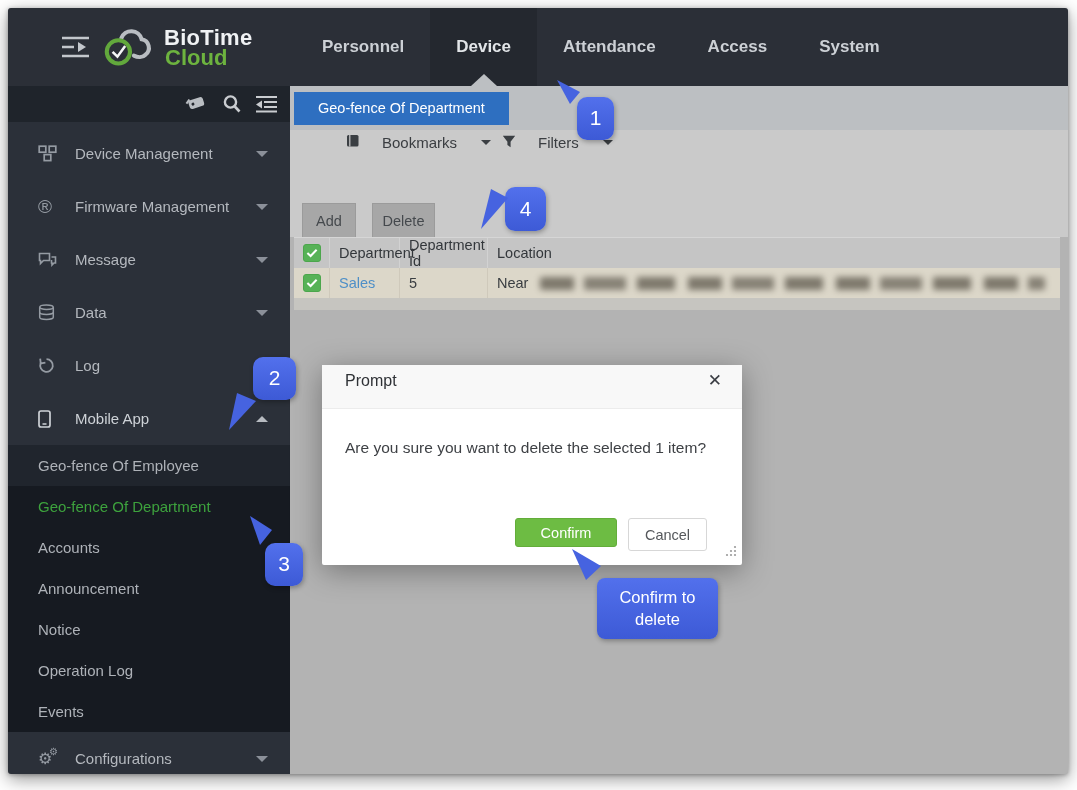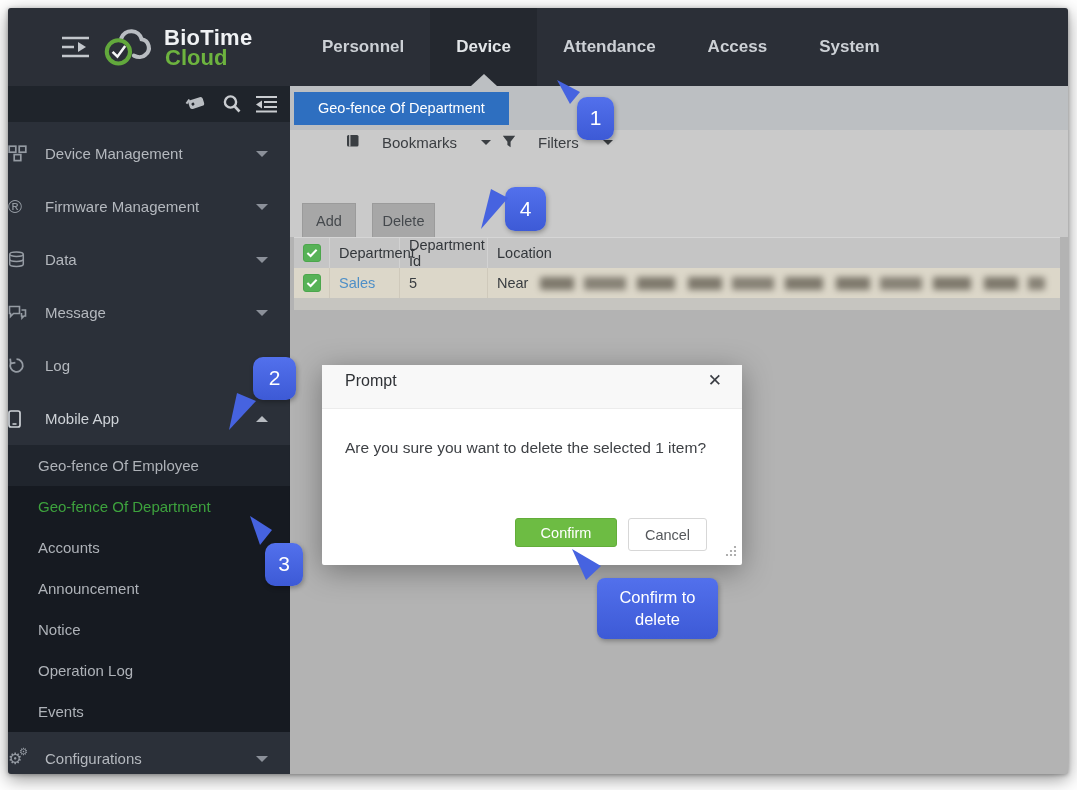--- a/index.html
+++ b/index.html
@@ -25,21 +25,21 @@
               margin-left:-13px; border-left:13px solid transparent;
               border-right:13px solid transparent; border-bottom:12px solid #bcbfc2; }
 
   
   .sidebar { position:absolute; left:0; top:78px; width:282px; height:688px;
              background:#2b3039; z-index:2; }
   .side-tools { height:36px; background:#1f242b; display:flex; align-items:center;
                 justify-content:flex-end; gap:13px; padding-right:12px; }
   .tool-btn { cursor:pointer; display:flex; align-items:center; }
   .menu { margin-top:5px; }
-  .menu-item { height:53px; display:flex; align-items:center; 
+  .menu-item { height:53px; display:flex; align-items:center; padding-left:30px;
                position:relative; cursor:pointer; color:#b4b8be; font-size:15px; }
   .menu-item .mi-icon { width:24px; margin-right:13px; display:flex; align-items:center;
                color:#959ba3; font-size:17px; }
   .caret { position:absolute; right:22px; width:0; height:0; }
   .caret.down { border-left:6px solid transparent; border-right:6px solid transparent;
                 border-top:6px solid #8b9099; }
   .caret.up { border-left:6px solid transparent; border-right:6px solid transparent;
               border-bottom:6px solid #b7bbc1; }
   .submenu { background:#161a21; }
   .submenu-item { height:41px; display:flex; align-items:center; padding-left:30px;
@@ -210,42 +210,42 @@
       <div class="menu-item">
         <span class="mi-icon">
             <span class="reg-glyph">®</span>
           </span>
         <span>Firmware Management</span>
         <span class="caret down"></span>
       </div>
 
       <div class="menu-item">
         <span class="mi-icon">
+          <svg width="19" height="16" viewBox="0 0 19 16">
+            <g fill="none" stroke="#959ba3" stroke-width="1.6">
+              <path d="M1.5 1.5 h10 v7 h-6 l-3 3 v-3 h-1 z"></path>
+              <path d="M13.5 5 h4 v6 h-1.5 l-2 2 v-2 h-0.5 v-3"></path>
+            </g>
+          </svg>
+        </span>
+        <span>Message</span>
+        <span class="caret down"></span>
+      </div>
+
+      <div class="menu-item">
+        <span class="mi-icon">
           <svg width="17" height="17" viewBox="0 0 17 17">
             <g fill="none" stroke="#959ba3" stroke-width="1.5">
               <ellipse cx="8.5" cy="3.2" rx="6.8" ry="2.2"></ellipse>
               <path d="M1.7 3.2 v10 c0 1.2 3 2.2 6.8 2.2 s6.8 -1 6.8 -2.2 v-10"></path>
               <path d="M1.7 8.2 c0 1.2 3 2.2 6.8 2.2 s6.8 -1 6.8 -2.2"></path>
             </g>
           </svg>
         </span>
         <span>Data</span>
-        <span class="caret down"></span>
-      </div>
-
-      <div class="menu-item">
-        <span class="mi-icon">
-          <svg width="19" height="16" viewBox="0 0 19 16">
-            <g fill="none" stroke="#959ba3" stroke-width="1.6">
-              <path d="M1.5 1.5 h10 v7 h-6 l-3 3 v-3 h-1 z"></path>
-              <path d="M13.5 5 h4 v6 h-1.5 l-2 2 v-2 h-0.5 v-3"></path>
-            </g>
-          </svg>
-        </span>
-        <span>Message</span>
         <span class="caret down"></span>
       </div>
 
       <div class="menu-item">
         <span class="mi-icon">
           <svg width="17" height="17" viewBox="0 0 17 17">
             <path d="M8.5 2.2 a6.3 6.3 0 1 1 -5.8 3.9" fill="none" stroke="#959ba3" stroke-width="1.8"></path>
             <polyline points="2.2,1.6 2.7,6.4 7.4,5.6" fill="none" stroke="#959ba3" stroke-width="1.8"></polyline>
           </svg>
         </span>

